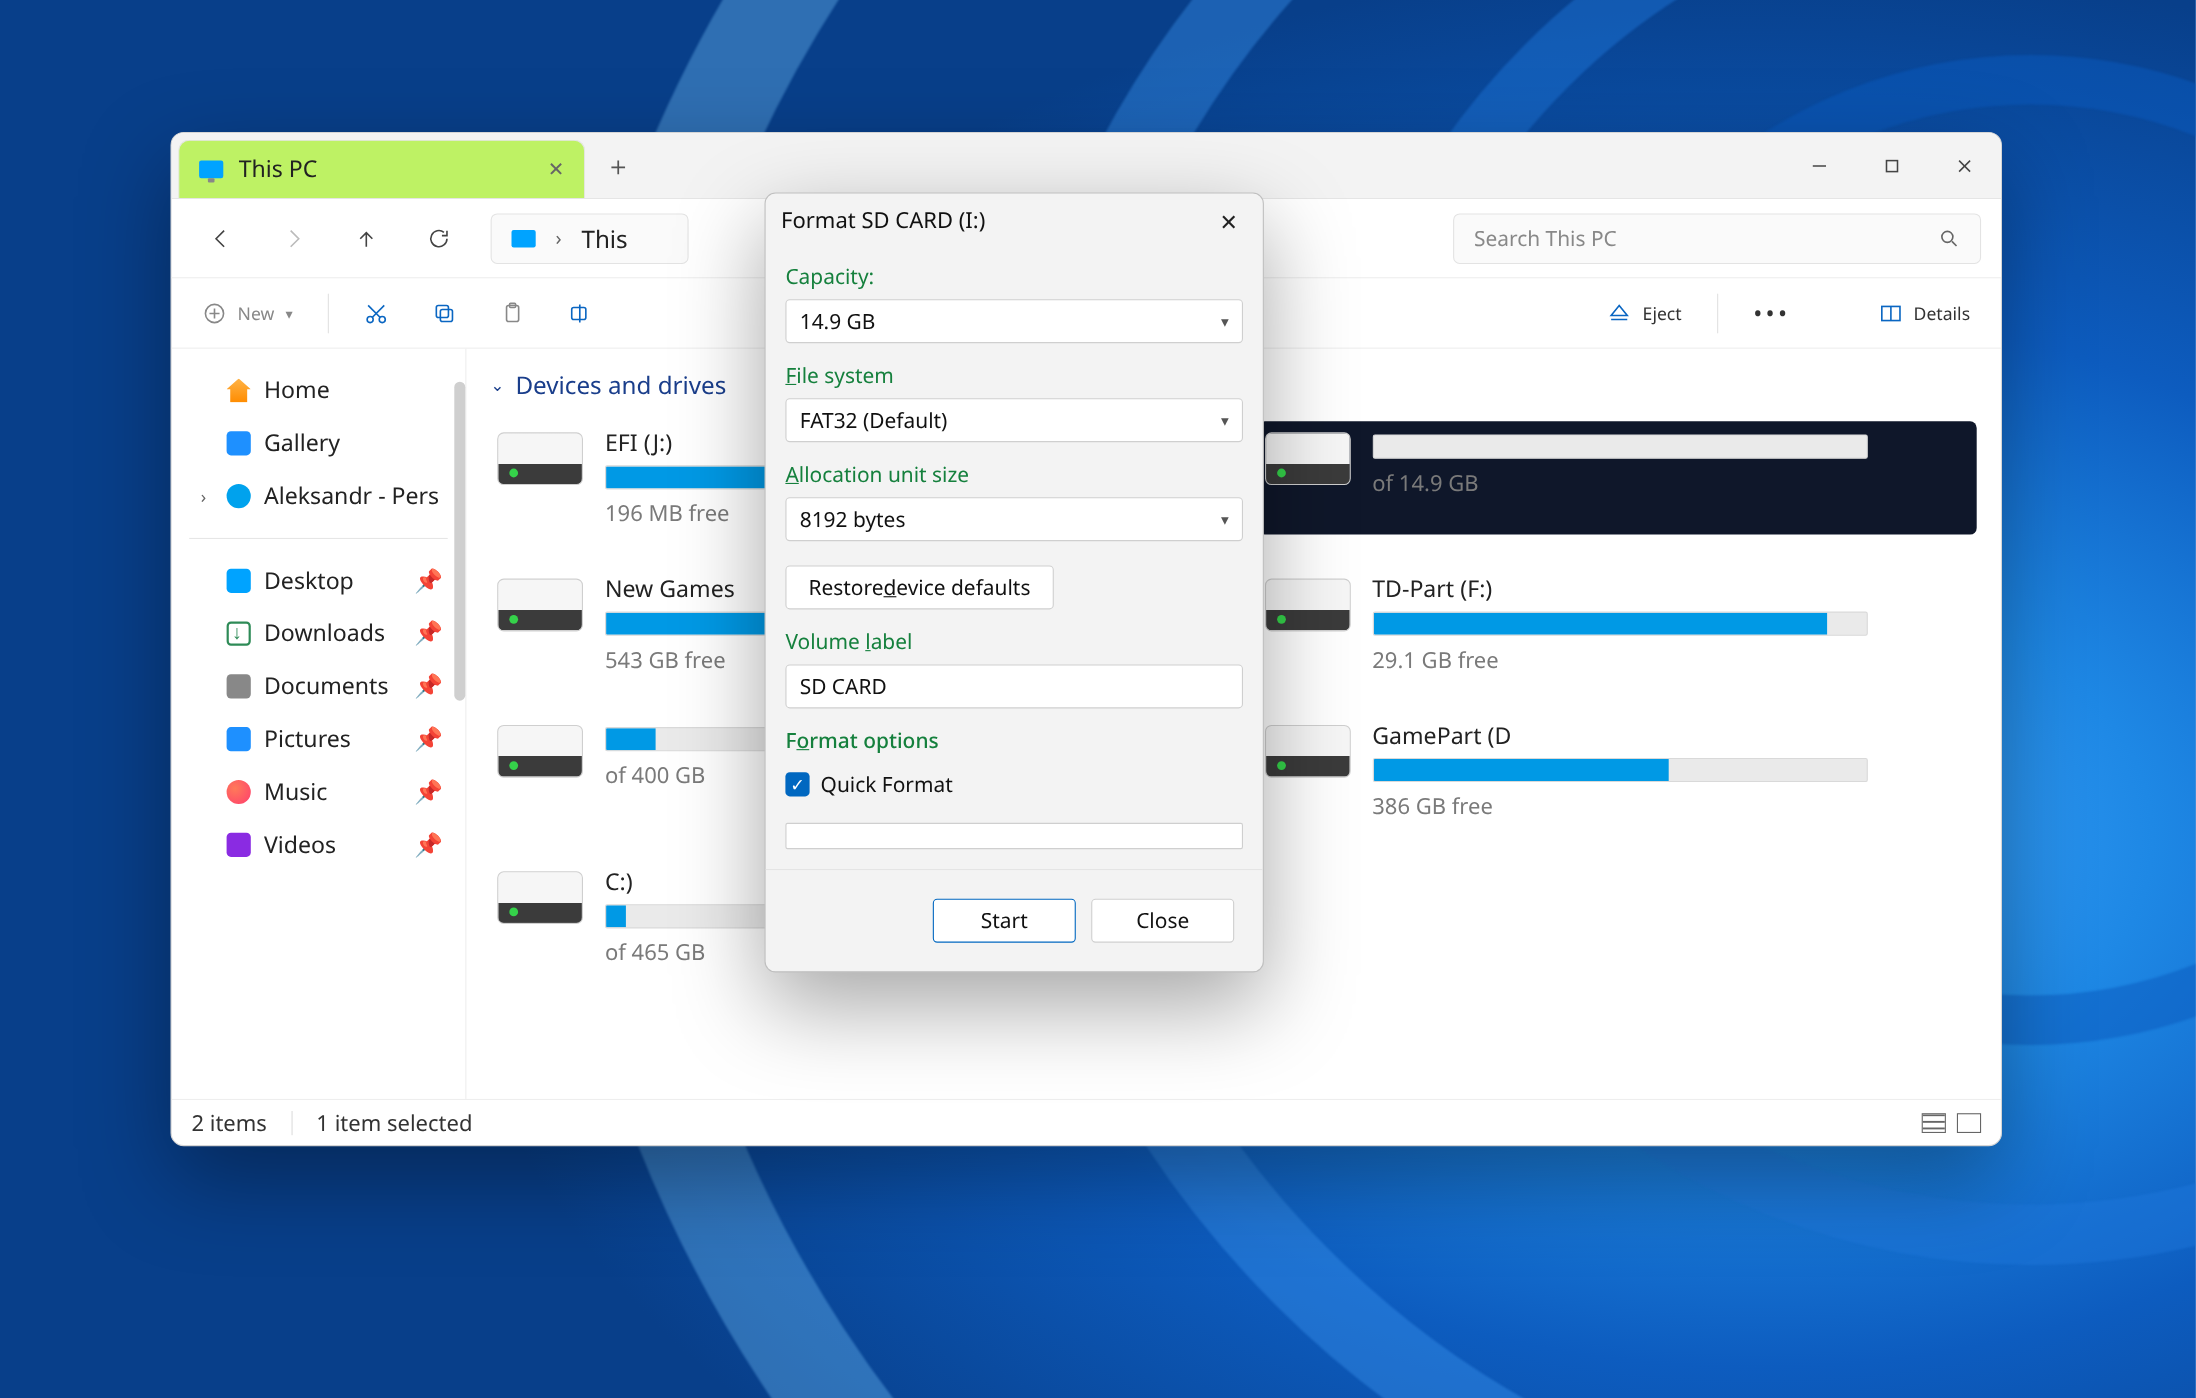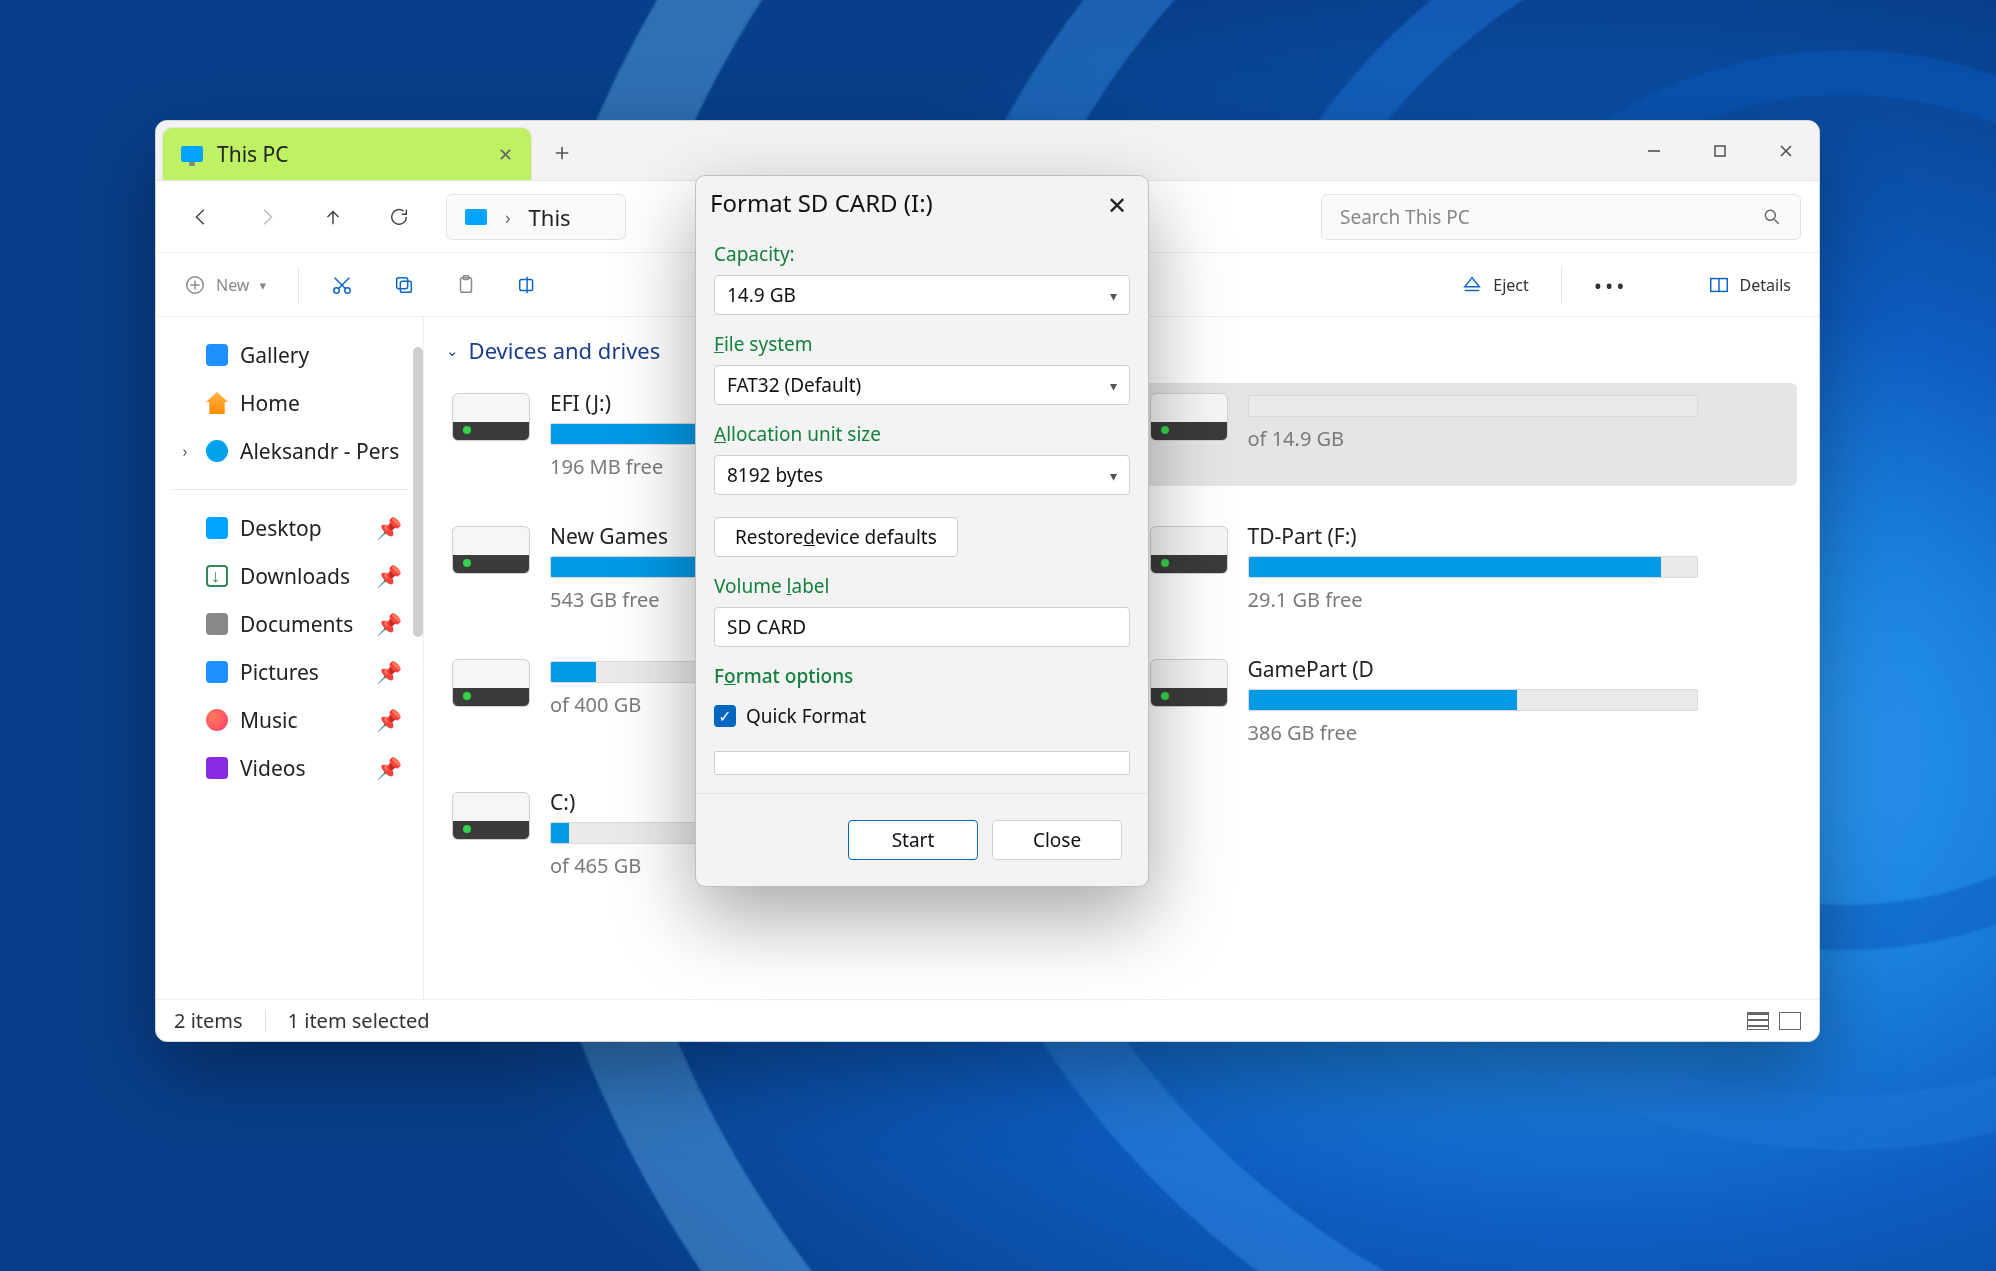--- a/index.html
+++ b/index.html
@@ -98,21 +98,21 @@
   .pin { margin-left:auto; color:#aaa; }
   .side-sep { height:1px; background:#e6e6e6; margin:14px 6px; }
   .side-scroll-thumb { position:absolute; right:0; top:30px; width:10px; height:290px; background:#cfcfcf; border-radius:5px; }
 
   .main { flex:1; padding:18px 22px; overflow:auto; position:relative; }
   .section-header { display:flex; align-items:center; gap:10px; color:#1a3e8b; font-size:22px; margin-bottom:18px; cursor:pointer; }
   .section-header .chev { color:#1a3e8b; font-size:15px; }
 
   .drive-grid { display:grid; grid-template-columns: 1fr 1fr; column-gap:44px; row-gap:30px; }
   .drive { display:flex; gap:20px; align-items:flex-start; padding:6px; border-radius:6px; }
-  .drive.selected { background:#e5e5e5; }
+  .drive.selected { background:#0f172a; }
   .drive-icon {
     width:78px; height:48px; border-radius:6px;
     background: linear-gradient(#f6f6f6 0 60%, #3b3b3b 60% 100%);
     border:1px solid #cfcfcf; position:relative; margin-top:4px;
   }
   .drive-icon::after { content:""; position:absolute; left:10px; bottom:6px; width:8px; height:8px; background:#35d24a; border-radius:50%; }
   .drive-info { flex:1; }
   .drive-name { font-size:21px; color:#222; margin-bottom:6px; }
   .drive-bar { width:100%; max-width:450px; height:22px; background:#eaeaea; border:1px solid #d9d9d9; border-radius:2px; overflow:hidden; }
   .drive-bar .fill { height:100%; background:#0099e5; }
@@ -127,21 +127,21 @@
   .vm { width:22px; height:18px; border:1.5px solid #666; }
 
   
   .dialog {
     position:absolute; left:695px; top:175px;
     width:454px; background:#f3f3f3;
     border:1px solid #bfbfbf; border-radius:10px;
     box-shadow: 0 30px 80px rgba(0,0,0,0.35);
     display:flex; flex-direction:column;
   }
-  .dlg-titlebar { display:flex; align-items:flex-end; padding:10px 14px; font-size:24px; color:#111; }
+  .dlg-titlebar { display:flex; align-items:flex-start; padding:10px 14px; font-size:20px; color:#111; }
   .dlg-close { margin-left:auto; cursor:pointer; color:#222; width:34px; height:30px; display:flex; align-items:center; justify-content:center; border-radius:4px; }
   .dlg-body { padding:4px 18px 18px 18px; display:flex; flex-direction:column; gap:8px; }
   .dlg-label { font-size:19px; color:#15803d; margin-top:8px; }
   .dlg-label u { text-decoration: underline; }
   .dlg-select, .dlg-input {
     width:100%; height:40px; background:#fff; border:1px solid #cfcfcf; border-radius:4px;
     display:flex; align-items:center; padding:0 12px; font-size:19px; color:#111;
   }
   .dlg-select .caret { margin-left:auto; color:#555; font-size:14px; }
   .dlg-button {
@@ -297,27 +297,27 @@
           </svg>
         <span>Details</span>
       </div>
     </div>
   </div>
 
   <div class="body">
     <div class="sidebar">
       <div class="side-item">
           <span class="chev"></span>
+          <span class="ic home"></span>
+          <span>Home</span>
+        </div>
+      <div class="side-item">
+          <span class="chev"></span>
           <span class="ic gallery"></span>
           <span>Gallery</span>
-        </div>
-      <div class="side-item">
-          <span class="chev"></span>
-          <span class="ic home"></span>
-          <span>Home</span>
         </div>
       <div class="side-item">
           <span class="chev">›</span>
           <span class="ic cloud"></span>
           <span>Aleksandr - Pers</span>
         </div>
       <div class="side-sep"></div>
       <div class="side-item">
           <span class="chev"></span>
           <span class="ic desktop"></span>

